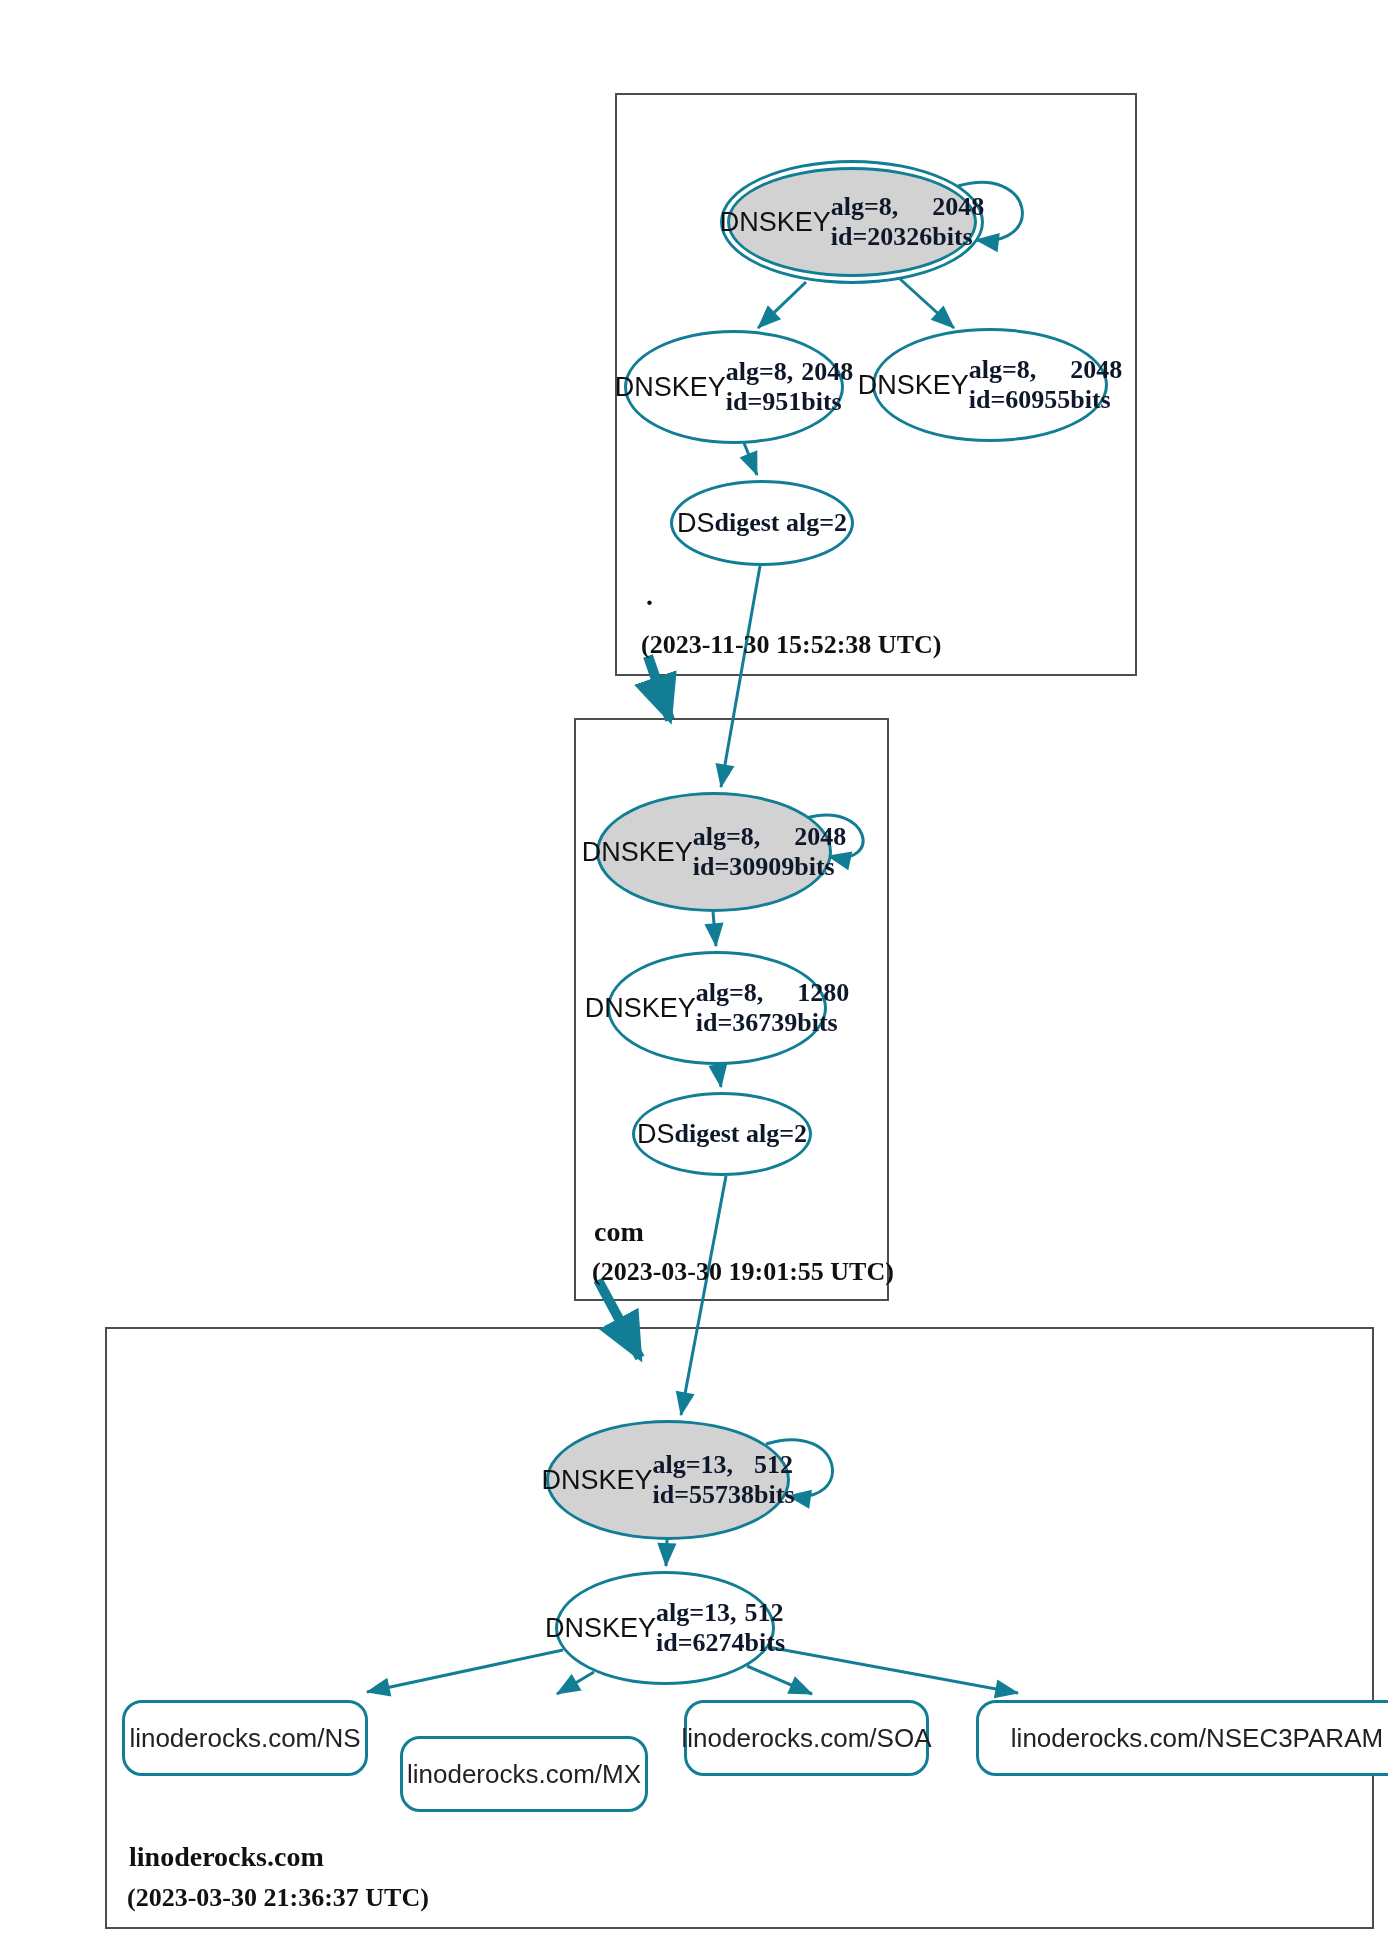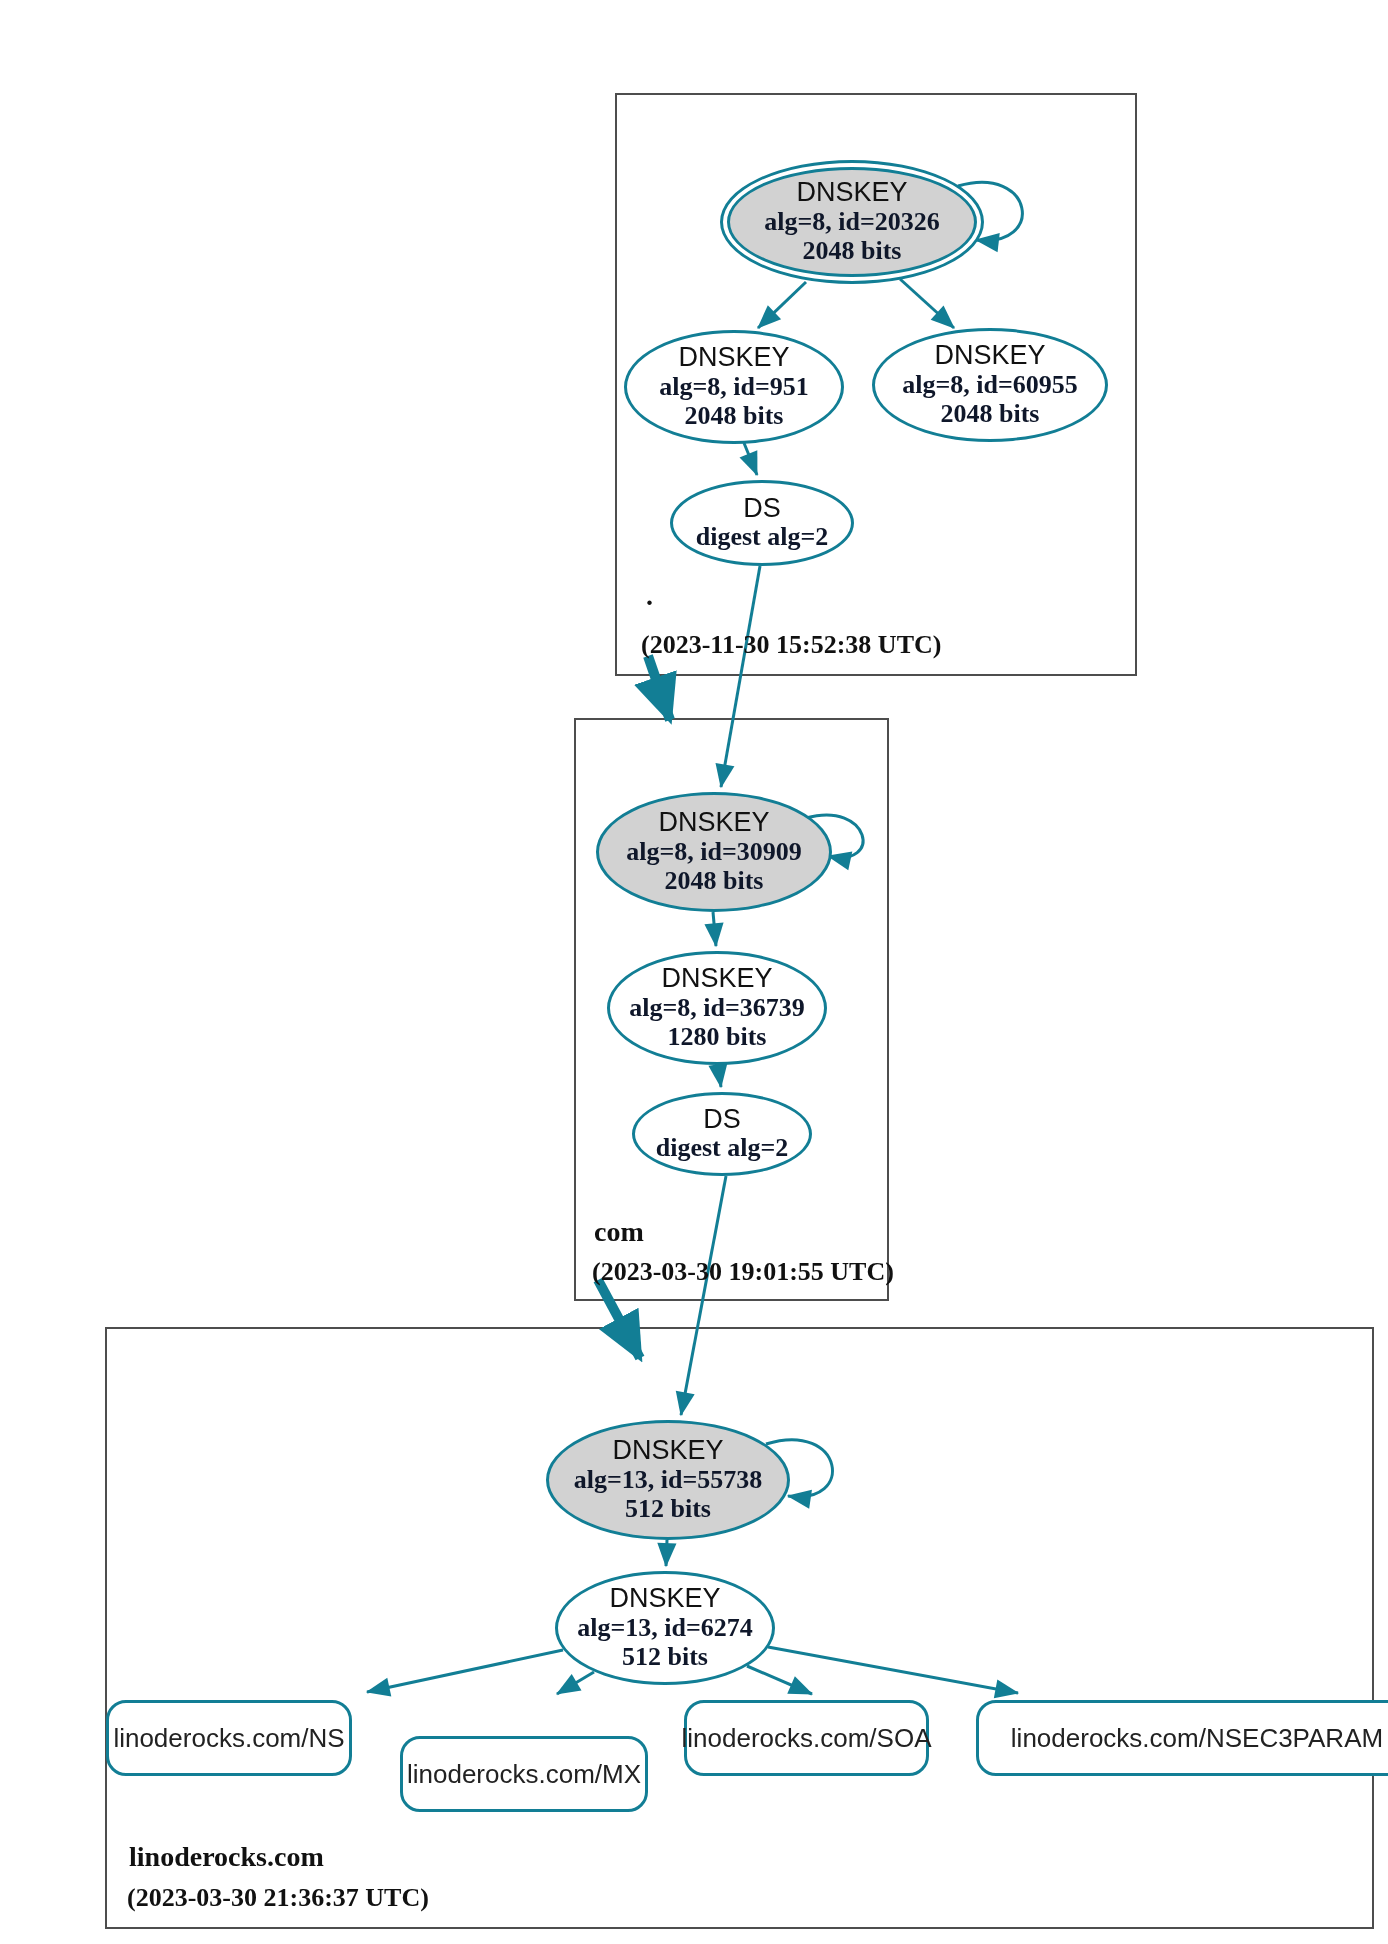--- a/index.html
+++ b/index.html
@@ -12,22 +12,22 @@
   .canvas {
     position:relative; width:1388px; height:1944px; background:#ffffff;
     font-family:"Liberation Serif", serif; color:var(--text); overflow:hidden;
   }
   .zone-box {
     position:absolute; border:2px solid var(--box); background:transparent; z-index:0;
   }
   .edges { position:absolute; left:0; top:0; z-index:1; }
   .node {
     position:absolute; z-index:2; border:3px solid var(--edge); border-radius:50%;
-    background:#fff; display:flex; flex-direction:column; align-items:center;
-    justify-content:center; text-align:center; box-sizing:border-box;
+    background:#fff; display:flex; flex-direction:row; align-items:center;
+    justify-content:center; box-sizing:border-box;
   }
   .node.ksk { background:var(--ksk); }
   .node.double { background:#fff; }
   .node.double::before {
     content:""; position:absolute; inset:4px; border:3px solid var(--edge);
     border-radius:50%; background:var(--ksk); z-index:0;
   }
   .node span { position:relative; z-index:1; display:block; }
   .node-title {
     font-family:"Liberation Sans", sans-serif; font-size:27px; line-height:1.05;
@@ -139,21 +139,21 @@
     <span class="node-title">DNSKEY</span>
     <span class="node-detail">alg=13, id=55738</span>
     <span class="node-detail">512 bits</span>
   </div>
   <div class="node" style="left:555px;top:1571px;width:220px;height:114px">
     <span class="node-title">DNSKEY</span>
     <span class="node-detail">alg=13, id=6274</span>
     <span class="node-detail">512 bits</span>
   </div>
 
-  <div class="rrset" style="left:106px;top:1700px;width:246px;height:76px">
+  <div class="rrset" style="left:122px;top:1700px;width:246px;height:76px">
     <span>linoderocks.com/NS</span>
   </div>
   <div class="rrset" style="left:400px;top:1736px;width:248px;height:76px">
     <span>linoderocks.com/MX</span>
   </div>
   <div class="rrset" style="left:684px;top:1700px;width:245px;height:76px">
     <span>linoderocks.com/SOA</span>
   </div>
   <div class="rrset" style="left:976px;top:1700px;width:442px;height:76px">
     <span>linoderocks.com/NSEC3PARAM</span>

